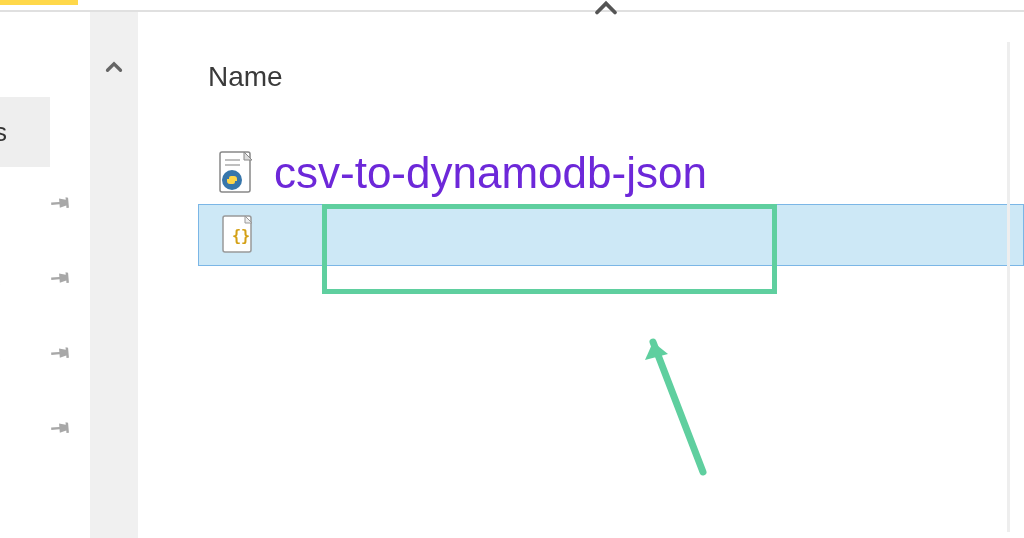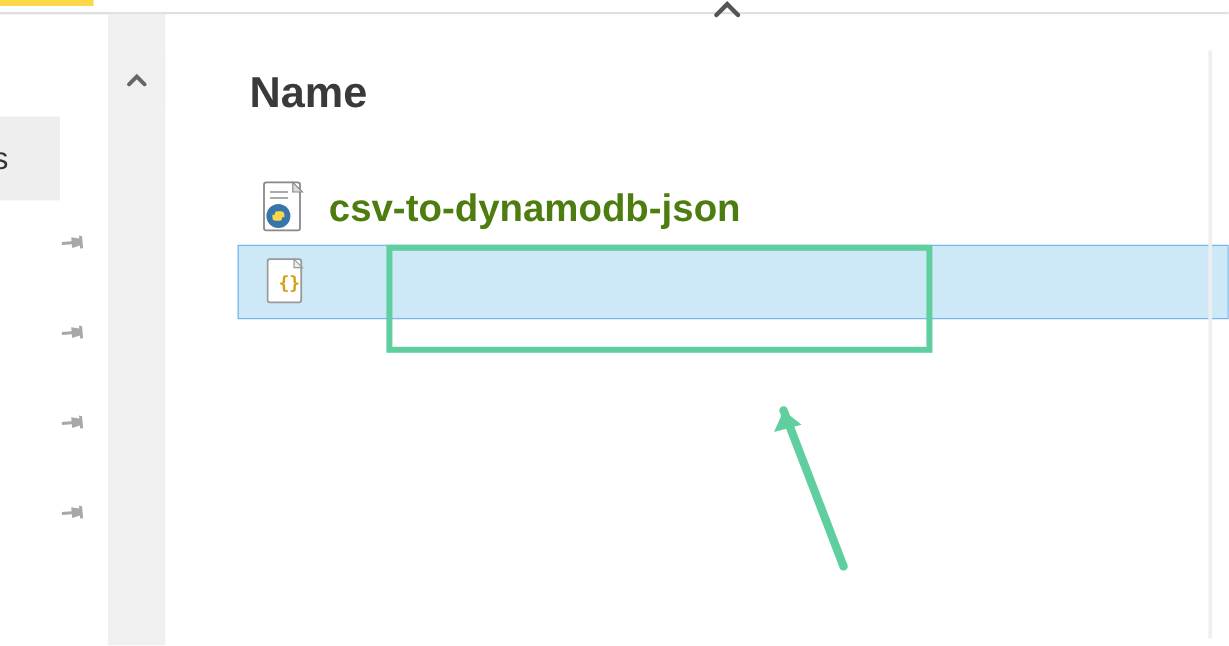--- a/index.html
+++ b/index.html
@@ -86,23 +86,23 @@
       padding-top: 30px;
     }
     .header-row {
       display: flex;
       align-items: center;
       padding-left: 70px;
       height: 70px;
       position: relative;
     }
     .col-name {
-      font-size: 36px;
+      font-size: 28px;
       color: #3a3a3a;
-      font-weight: 700;
+      font-weight: 400;
     }
     .sort-chevron {
       position: absolute;
       left: 450px;
       top: -22px;
     }
     .file-list {
       margin-top: 30px;
     }
     .file-row {
@@ -134,23 +134,23 @@
     .file-icon {
       width: 38px;
       height: 46px;
       display: flex;
       align-items: center;
       justify-content: center;
       margin-right: 18px;
       position: relative;
     }
     .file-name {
-      font-size: 32px;
-      color: #4d7c0f;
-      font-weight: 700;
+      font-size: 44px;
+      color: #6d28d9;
+      font-weight: 400;
     }
     .arrow-annotation {
       position: absolute;
       left: 495px;
       top: 310px;
       z-index: 20;
       pointer-events: none;
     }
     .right-divider {
       position: absolute;

